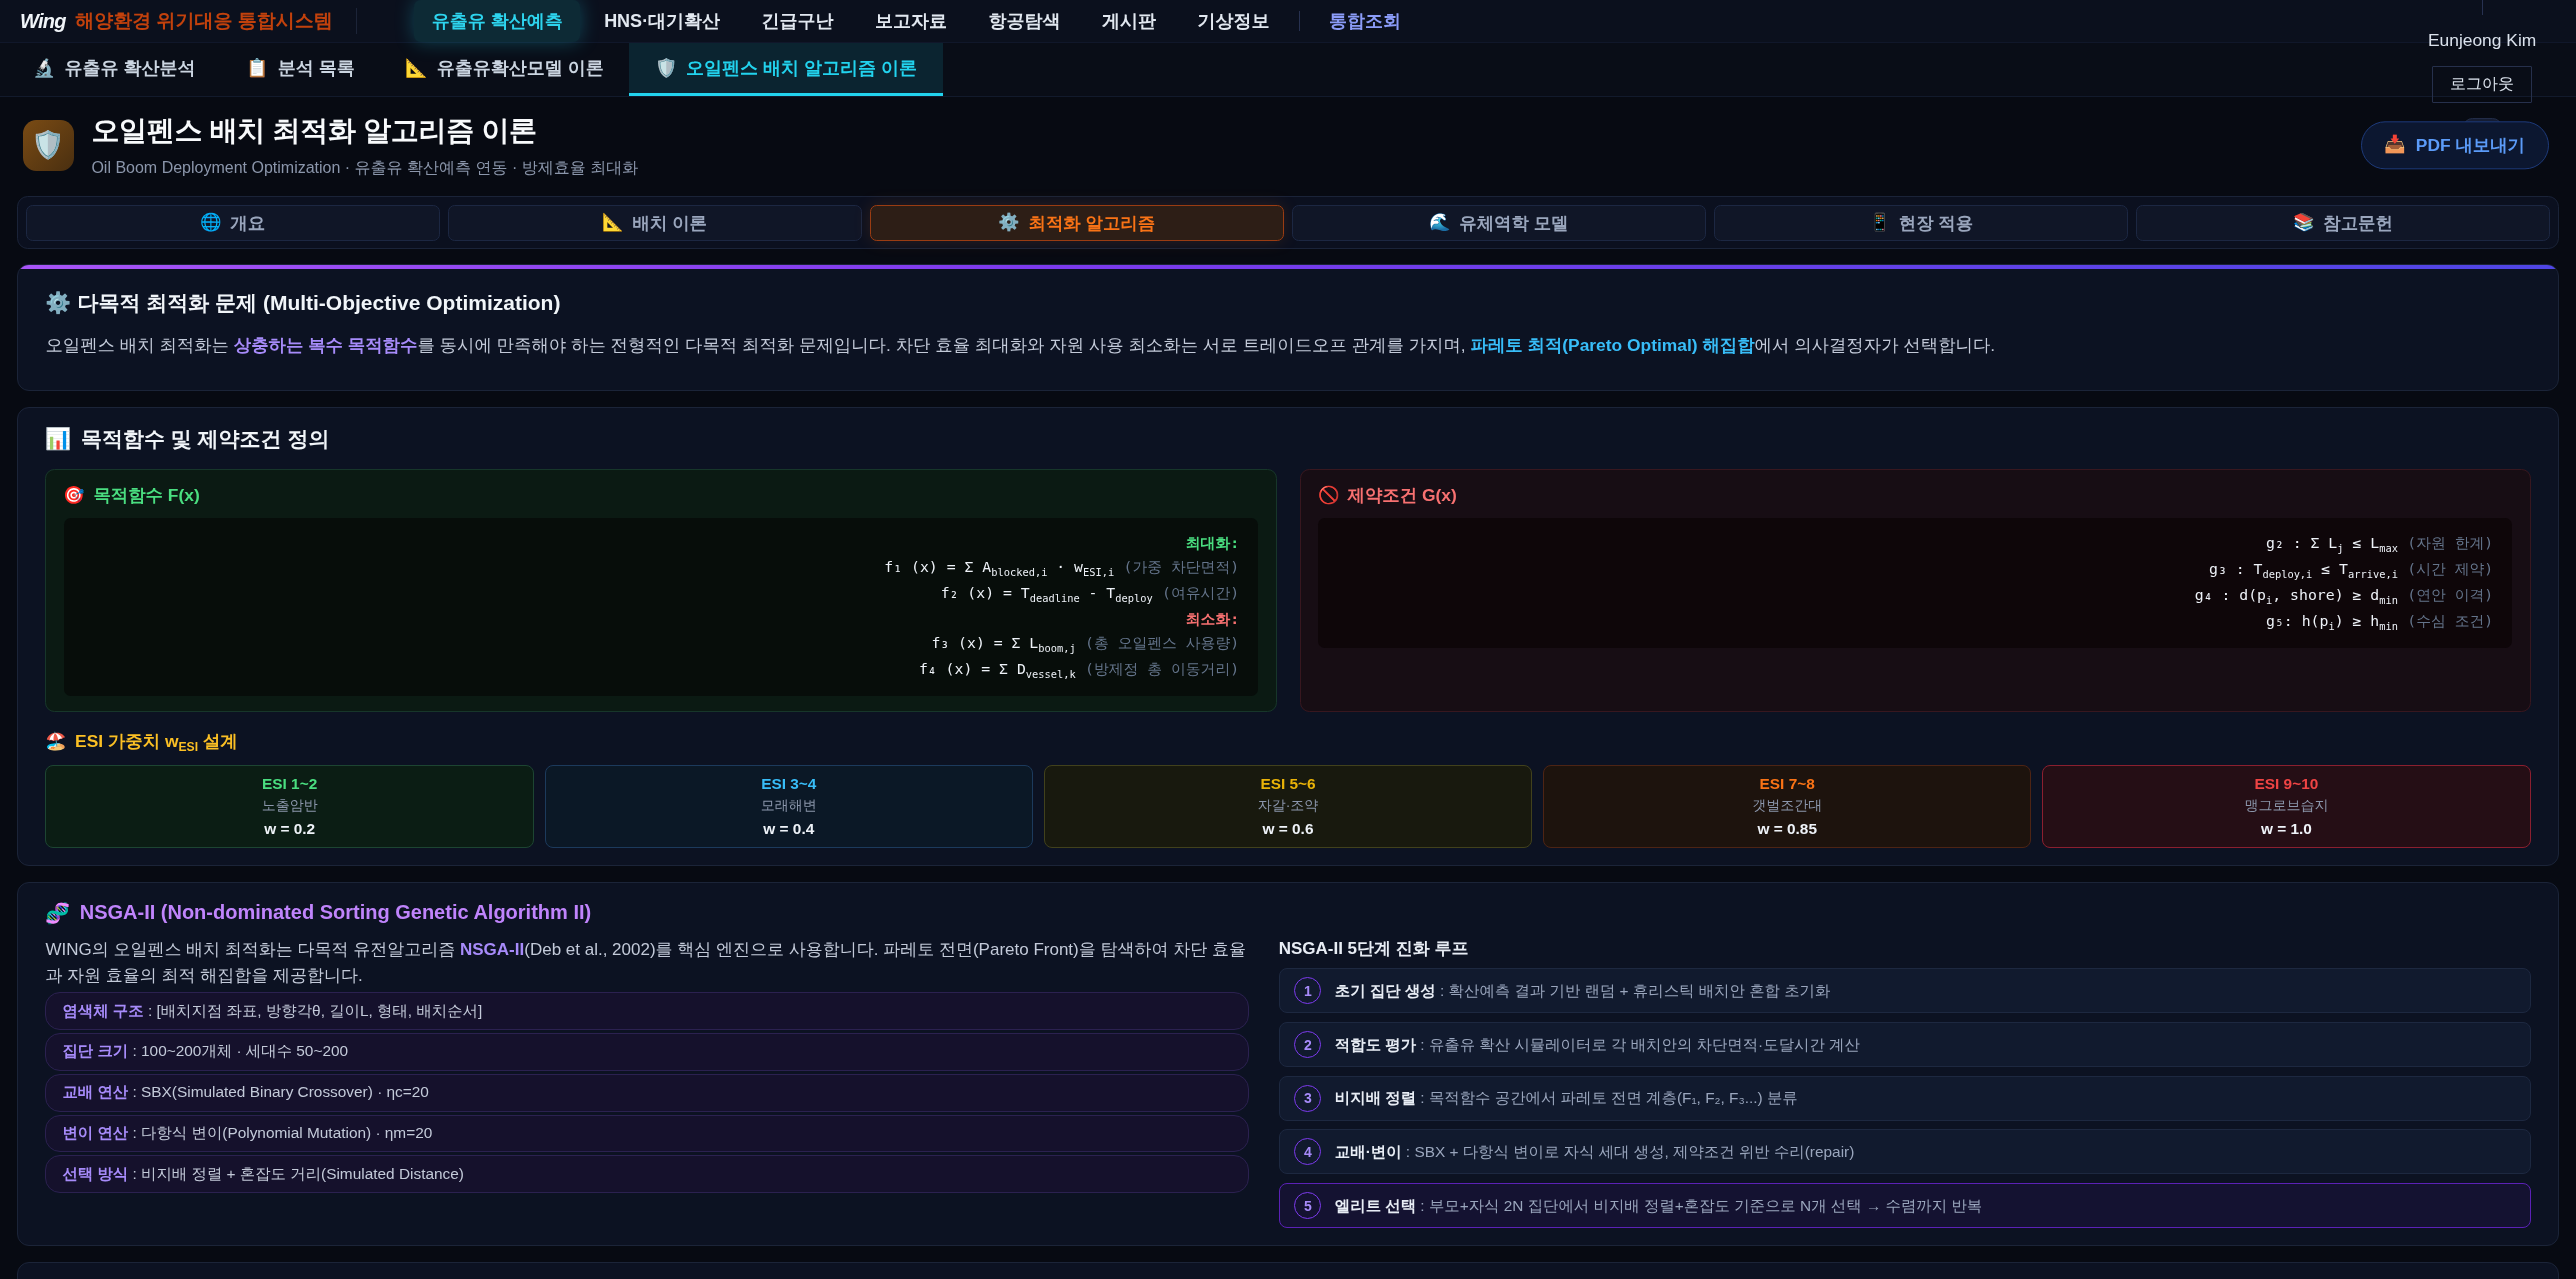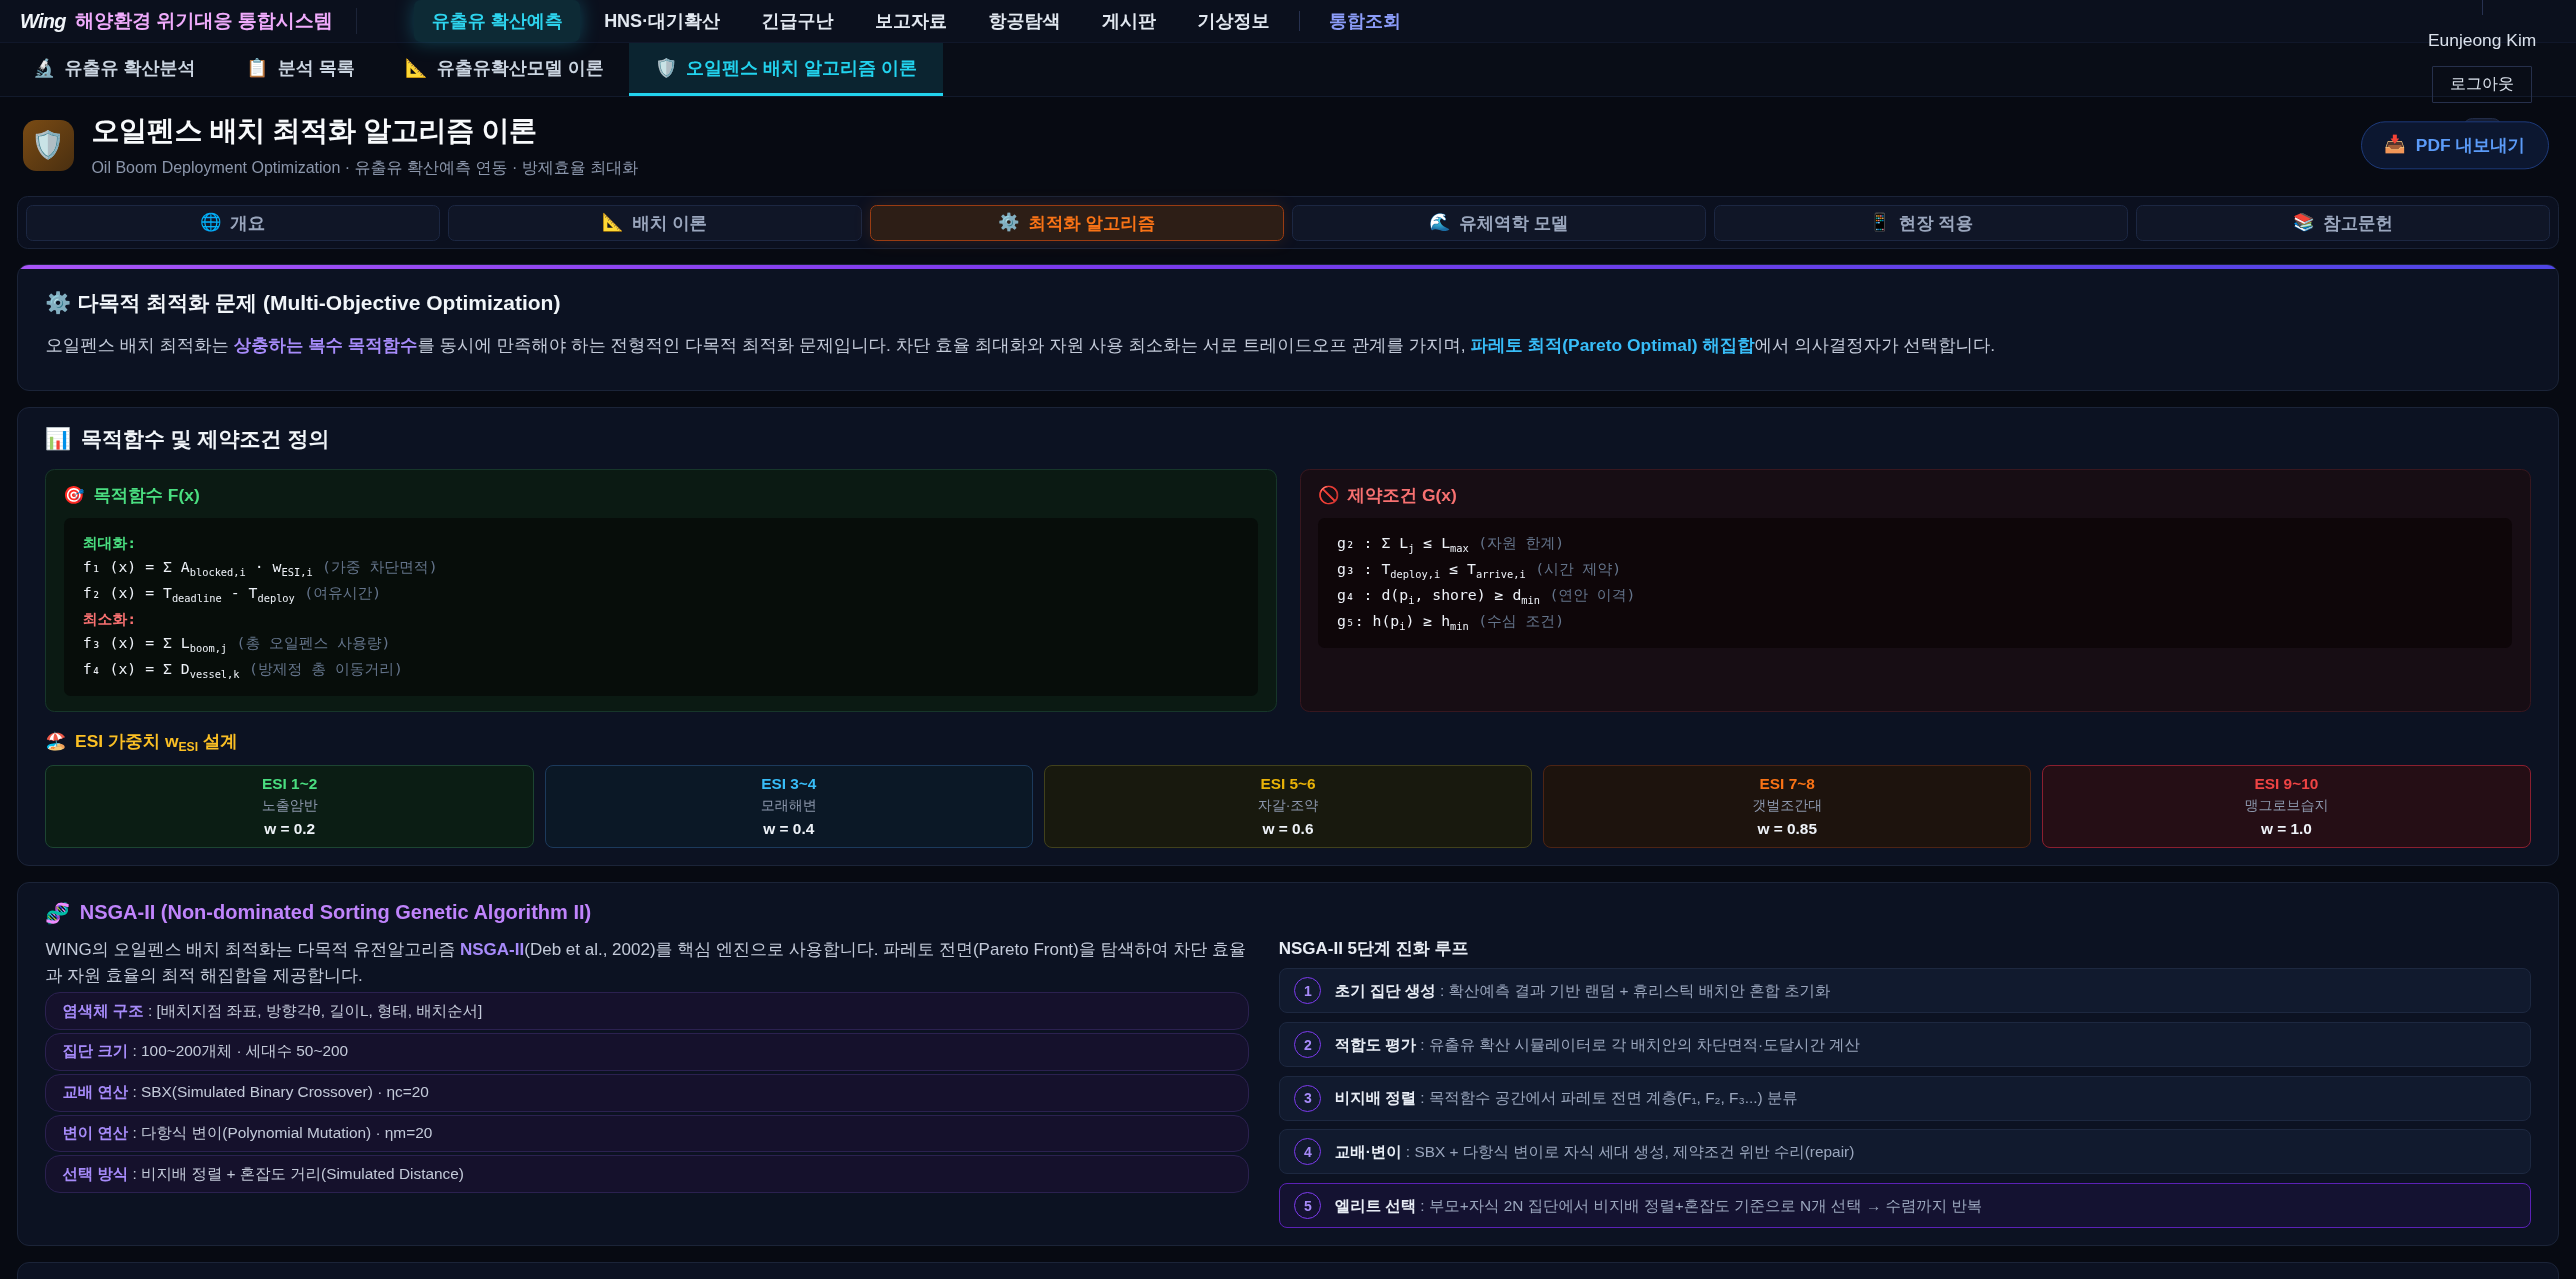--- a/index.html
+++ b/index.html
@@ -3,21 +3,21 @@
 <meta charset="utf-8">
 <style>
   * { margin:0; padding:0; box-sizing:border-box; }
   html,body { background:#070a12; font-family:"Liberation Sans","DejaVu Sans",sans-serif; color:#dbe2ec; }
   body { width:2576px; }
 
   
   .topnav { height:43px; background:#0b101d; display:flex; align-items:center; padding:0 20px; border-bottom:0.7px solid #10172a;gap:40px; }
   .logo-wrap { display:flex; align-items:center; gap:9.4px; padding-right:23px; border-right:0.7px solid #1c2438; }
   .logo-mark { font-size:20px; font-weight:bold; font-style:italic; color:#f1f5f9; letter-spacing:-0.7px; }
-  .logo-title { font-size:19px; font-weight:bold; color:#f0abfc; }
+  .logo-title { font-size:19px; font-weight:bold; color:#c2410c; }
   .nav-items { display:flex; align-items:center; gap:6.7px; margin-left:17.4px; }
   .nav-item { font-size:18px; font-weight:bold; color:#e2e8f0; padding:8.7px 17.4px; border-radius:6.7px; cursor:pointer; white-space:nowrap; }
   .nav-item.active { color:#2dd4ee; background:#0d2a35; box-shadow:0 0 19px rgba(34,211,238,.28); }
   .nav-item.linked { color:#8b9cf8; }
   .nav-sep { width:0.7px; height:20px; background:#273150; margin:0 5.4px; }
   .nav-right { margin-left:auto; display:flex; align-items:center; gap:14.8px;flex-direction:column; }
   .incident-badge { display:flex; align-items:center; gap:9.4px; padding:6.7px 19px; border:1.3px solid rgba(220,38,38,.5); background:rgba(127,29,29,.12); border-radius:670px; color:#f05252; font-size:17px; font-weight:bold; }
   .incident-dot { width:8.7px; height:8.7px; border-radius:50%; background:#dc2626; box-shadow:0 0 6.7px #dc2626; }
   .icon-btn { width:39px; height:36px; border-radius:9.4px; background:#151d33; border:0.7px solid #222c48; display:flex; align-items:center; justify-content:center; font-size:17.4px; cursor:pointer; }
   .nav-divider { width:0.7px; height:23px; background:#273150; }
@@ -56,21 +56,21 @@
   
   .def-card { padding:17.4px 27px 17.4px; }
   .h3 { font-size:21px; font-weight:bold; color:#f1f5f9; display:flex; align-items:center; gap:9.4px; }
   .def-grid { display:grid; grid-template-columns:1fr 1fr; gap:23px; margin-top:16px; }
   .panel { border-radius:9.4px; padding:13.4px 17.4px 14.8px; }
   .panel-obj { background:#0b1a13; border:0.7px solid #17362a; }
   .panel-con { background:#170d14; border:0.7px solid #38171f; }
   .panel-head { font-size:17.4px; font-weight:bold; display:flex; align-items:center; gap:8px; }
   .panel-obj .panel-head { color:#4ade80; }
   .panel-con .panel-head { color:#f87171; }
-  .codeblock { margin-top:10.7px; border-radius:6.7px; padding:13.4px 19px; font-family:"DejaVu Sans Mono","Liberation Mono",monospace; font-size:14.8px; line-height:1.62; }
+  .codeblock { margin-top:10.7px; border-radius:6.7px; padding:13.4px 19px; font-family:"DejaVu Sans Mono","Liberation Mono",monospace; font-size:14.8px; line-height:1.62;text-align:right; }
   .panel-obj .codeblock { background:#070d0a; }
   .panel-con .codeblock { background:#0e0609; }
   .code-line { white-space:nowrap; color:#eef2f8; }
   .code-line sub { font-size:70%; }
   .lbl-max { color:#4ade80; font-weight:bold; }
   .lbl-min { color:#f87171; font-weight:bold; }
   .code-note { color:#64748b; margin-left:9.4px; }
 
   
   .esi-block { margin-top:17.4px; }

